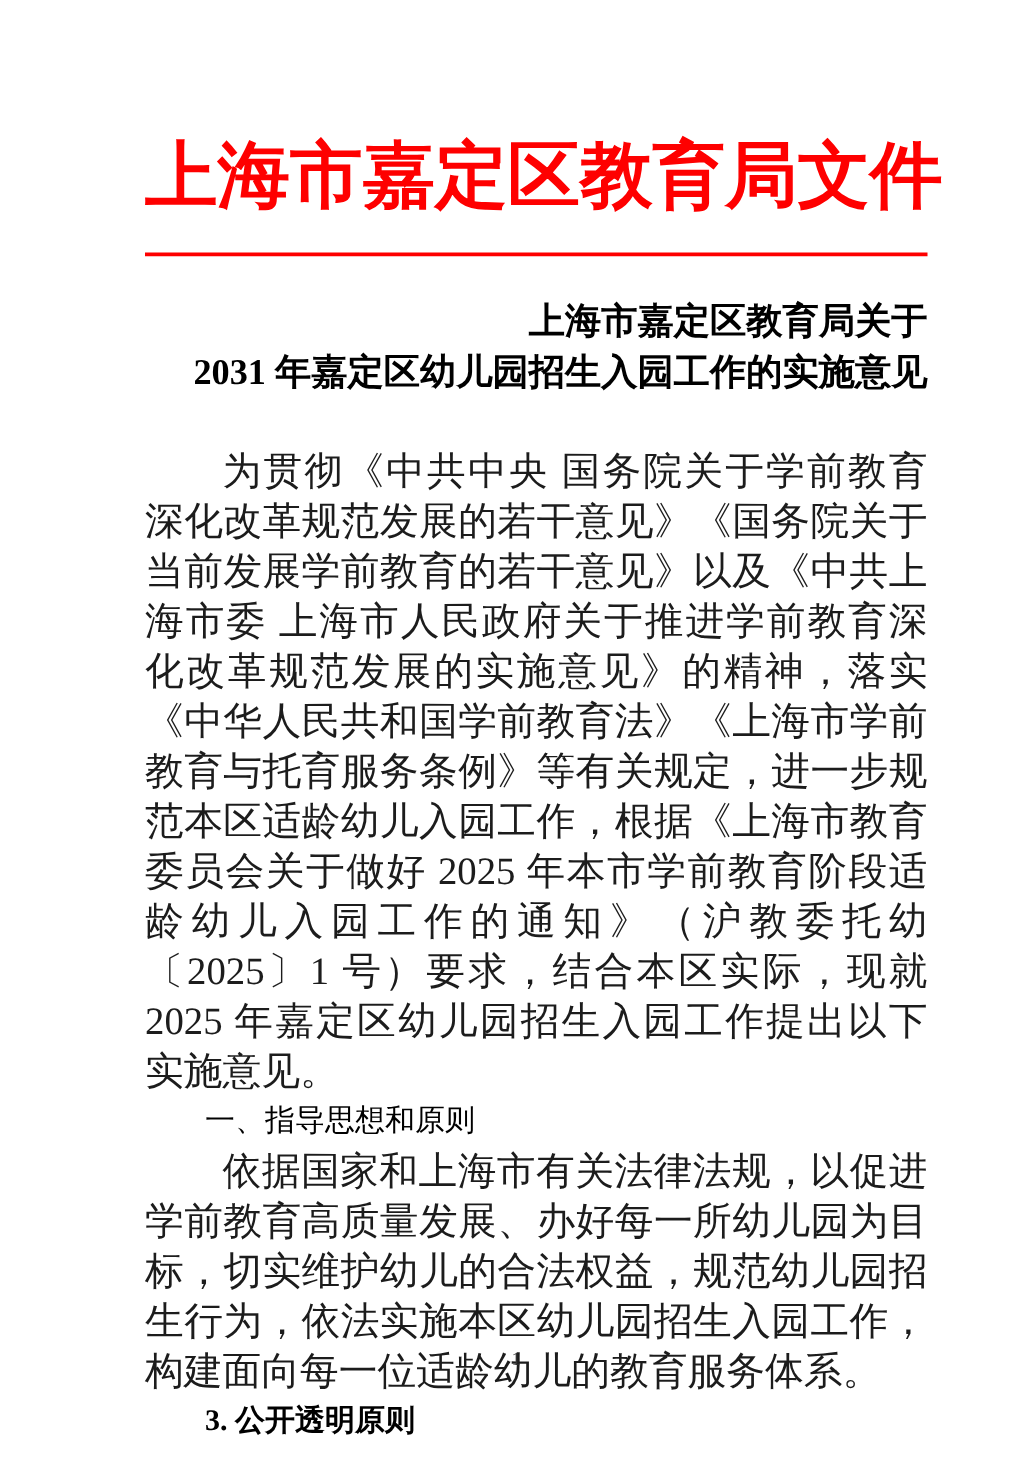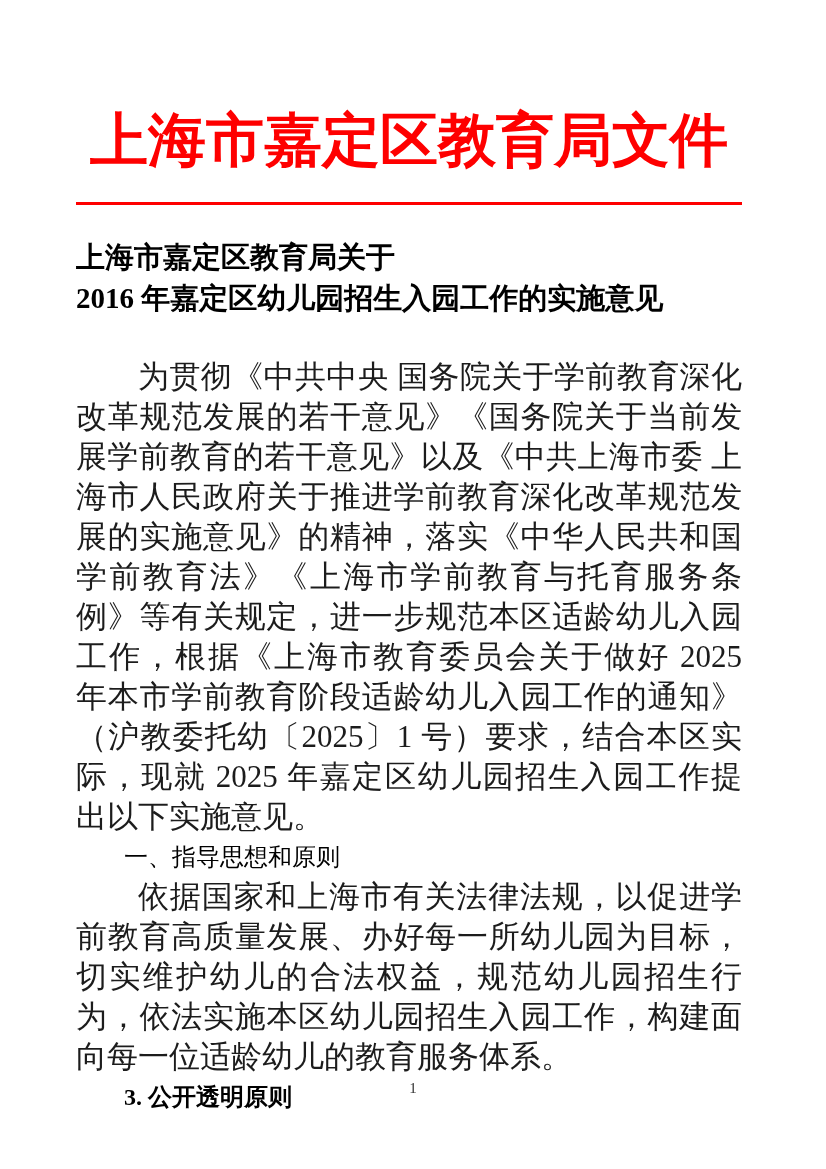--- a/index.html
+++ b/index.html
@@ -6,21 +6,21 @@
     margin: 0;
     padding: 0;
     background: #ffffff;
   }
   .page {
     position: relative;
     width: 826px;
     height: 1169px;
     background: #ffffff;
     box-sizing: border-box;
-    padding: 108px 84px 0 76px;
+    padding: 108px 84px 0 116px;
     overflow: hidden;
     font-family: "Liberation Serif", "DejaVu Serif", serif;
     color: var(--ink, #1a1a1a);
   }
   .org-title {
     font-size: 58px;
     line-height: 66px;
     font-weight: 700;
     color: var(--accent-red, #fe0000);
     text-align: center;
@@ -42,21 +42,21 @@
   .doc-number .suffix {
     margin-left: 7px;
   }
   .red-rule {
     margin-top: 28px;
     height: 3px;
     background: var(--accent-red, #fe0000);
   }
   .doc-title {
     margin: 32px 0 0 0;
-    text-align: left;
+    text-align: right;
     font-size: 29px;
     line-height: 41px;
     font-weight: 700;
     color: #000000;
   }
   .title-line {
     display: block;
     white-space: nowrap;
   }
   .body {
@@ -106,21 +106,21 @@
 
   <header>
     <div class="org-title">上海市嘉定区教育局文件</div>
 
 
     <div class="red-rule"></div>
   </header>
 
   <h1 class="doc-title">
     <span class="title-line">上海市嘉定区教育局关于</span>
-    <span class="title-line">2016 年嘉定区幼儿园招生入园工作的实施意见</span>
+    <span class="title-line">2031 年嘉定区幼儿园招生入园工作的实施意见</span>
   </h1>
 
   <main class="body">
     <p class="para">为贯彻《中共中央 国务院关于学前教育深化改革规范发展的若干意见》《国务院关于当前发展学前教育的若干意见》以及《中共上海市委 上海市人民政府关于推进学前教育深化改革规范发展的实施意见》的精神，落实《中华人民共和国学前教育法》《上海市学前教育与托育服务条例》等有关规定，进一步规范本区适龄幼儿入园工作，根据《上海市教育委员会关于做好 2025 年本市学前教育阶段适龄幼儿入园工作的通知》（沪教委托幼〔2025〕1 号）要求，结合本区实际，现就 2025 年嘉定区幼儿园招生入园工作提出以下实施意见。</p>
 
     <h2 class="sec-heading">一、指导思想和原则</h2>
 
     <p class="para">依据国家和上海市有关法律法规，以促进学前教育高质量发展、办好每一所幼儿园为目标，切实维护幼儿的合法权益，规范幼儿园招生行为，依法实施本区幼儿园招生入园工作，构建面向每一位适龄幼儿的教育服务体系。</p>
 
     <h3 class="sub-heading">3. 公开透明原则</h3>

